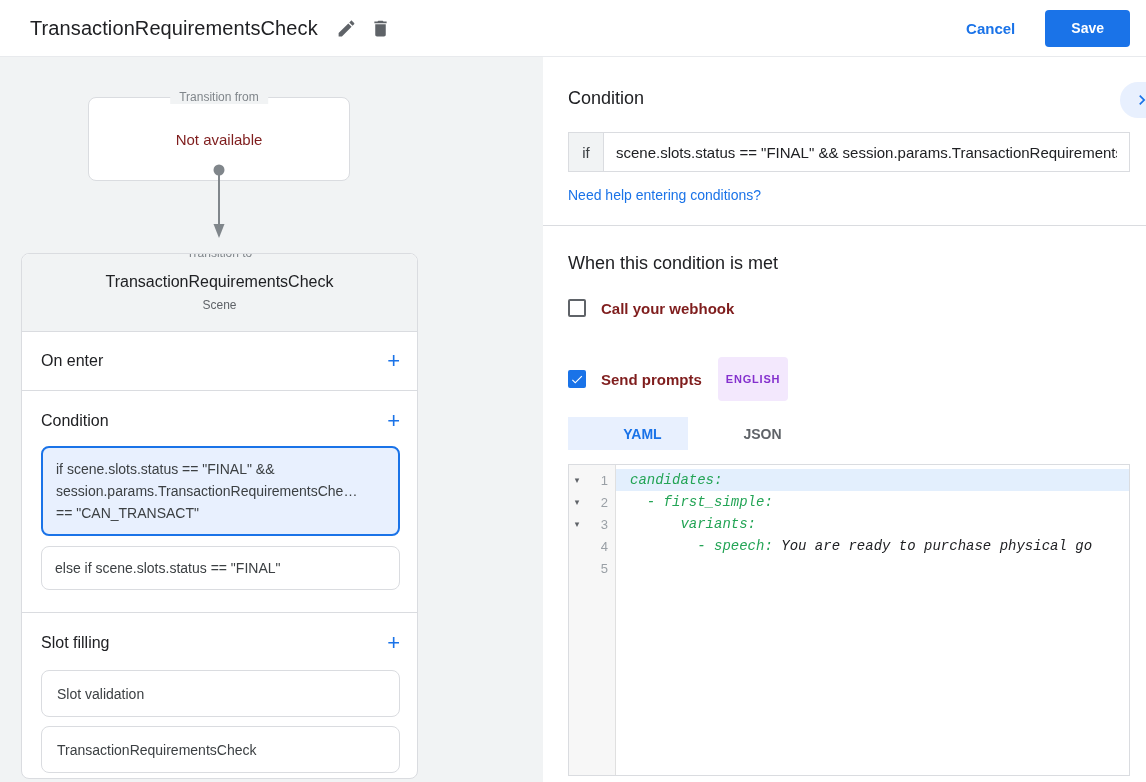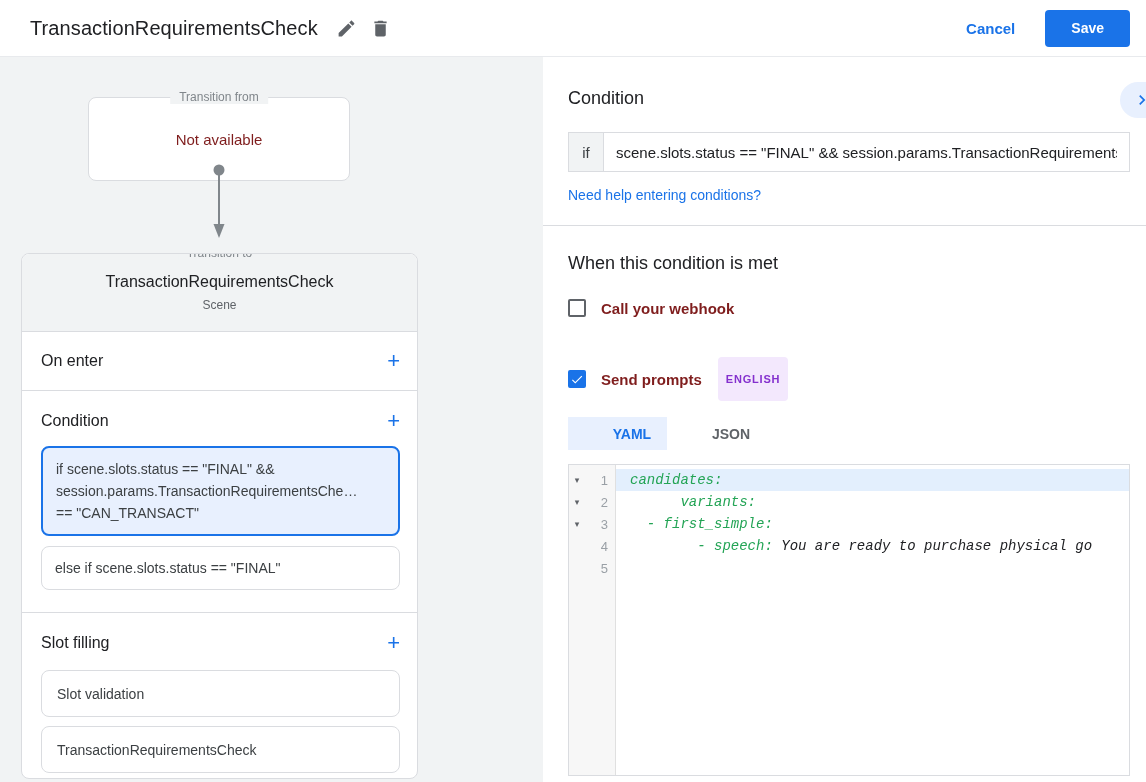--- a/index.html
+++ b/index.html
@@ -92,21 +92,21 @@
   .checkbox.checked { background:#1a73e8; border-color:#1a73e8; }
   .checkbox svg { fill:#fff; }
   .check-label { margin-left:15px; font-size:15px; font-weight:bold; color:#7f1d1d; cursor:pointer; }
   .lang-badge { margin-left:16px; background:#f3e8fd; color:#8430ce; font-size:11px;
     font-weight:bold; letter-spacing:.8px; padding:16px 8px; border-radius:4px; }
 
   .helper { margin-top:16px; font-size:13px; line-height:19px; color:#3c4043; width:545px; }
   .helper a { color:#1a73e8; text-decoration:none; cursor:pointer; }
 
   .tabs { display:flex; margin-top:16px; }
-  .tab { width:99px; height:33px; display:flex; align-items:center; justify-content:center;
+  .tab { width:120px; height:33px; display:flex; align-items:center; justify-content:center;
     font-size:14px; font-weight:bold; cursor:pointer;padding-left:29px; }
   .tab.active { background:#e8f0fe; color:#1a73e8; }
   .tab.inactive { color:#5f6368; }
 
   .editor { margin-top:14px; border:1px solid #dadce0; height:312px; display:flex;
     overflow:hidden; background:#fff; }
   .gutter { width:47px; flex-shrink:0; background:#f7f7f7; border-right:1px solid #e0e0e0;
     padding-top:4px; }
   .gutter-row { height:22px; display:flex; align-items:center; }
   .fold { width:16px; text-align:center; font-size:9px; color:#5f6368; cursor:pointer; }
@@ -256,21 +256,21 @@
           <span class="fold"></span>
           <span class="lnum">4</span>
         </div>
         <div class="gutter-row">
           <span class="fold"></span>
           <span class="lnum">5</span>
         </div>
       </div>
       <div class="code">
         <div class="code-row hl"><span class="yaml-key">candidates:</span><span></span></div>
+        <div class="code-row"><span class="yaml-key">  - first_simple:</span><span></span></div>
         <div class="code-row"><span class="yaml-key">      variants:</span><span></span></div>
-        <div class="code-row"><span class="yaml-key">  - first_simple:</span><span></span></div>
         <div class="code-row"><span class="yaml-key">        - speech:</span><span> You are ready to purchase physical go</span></div>
         <div class="code-row"><span class="yaml-key"></span><span></span></div>
       </div>
     </div>
 
   </div>
 </div>
 
 </body></html>

